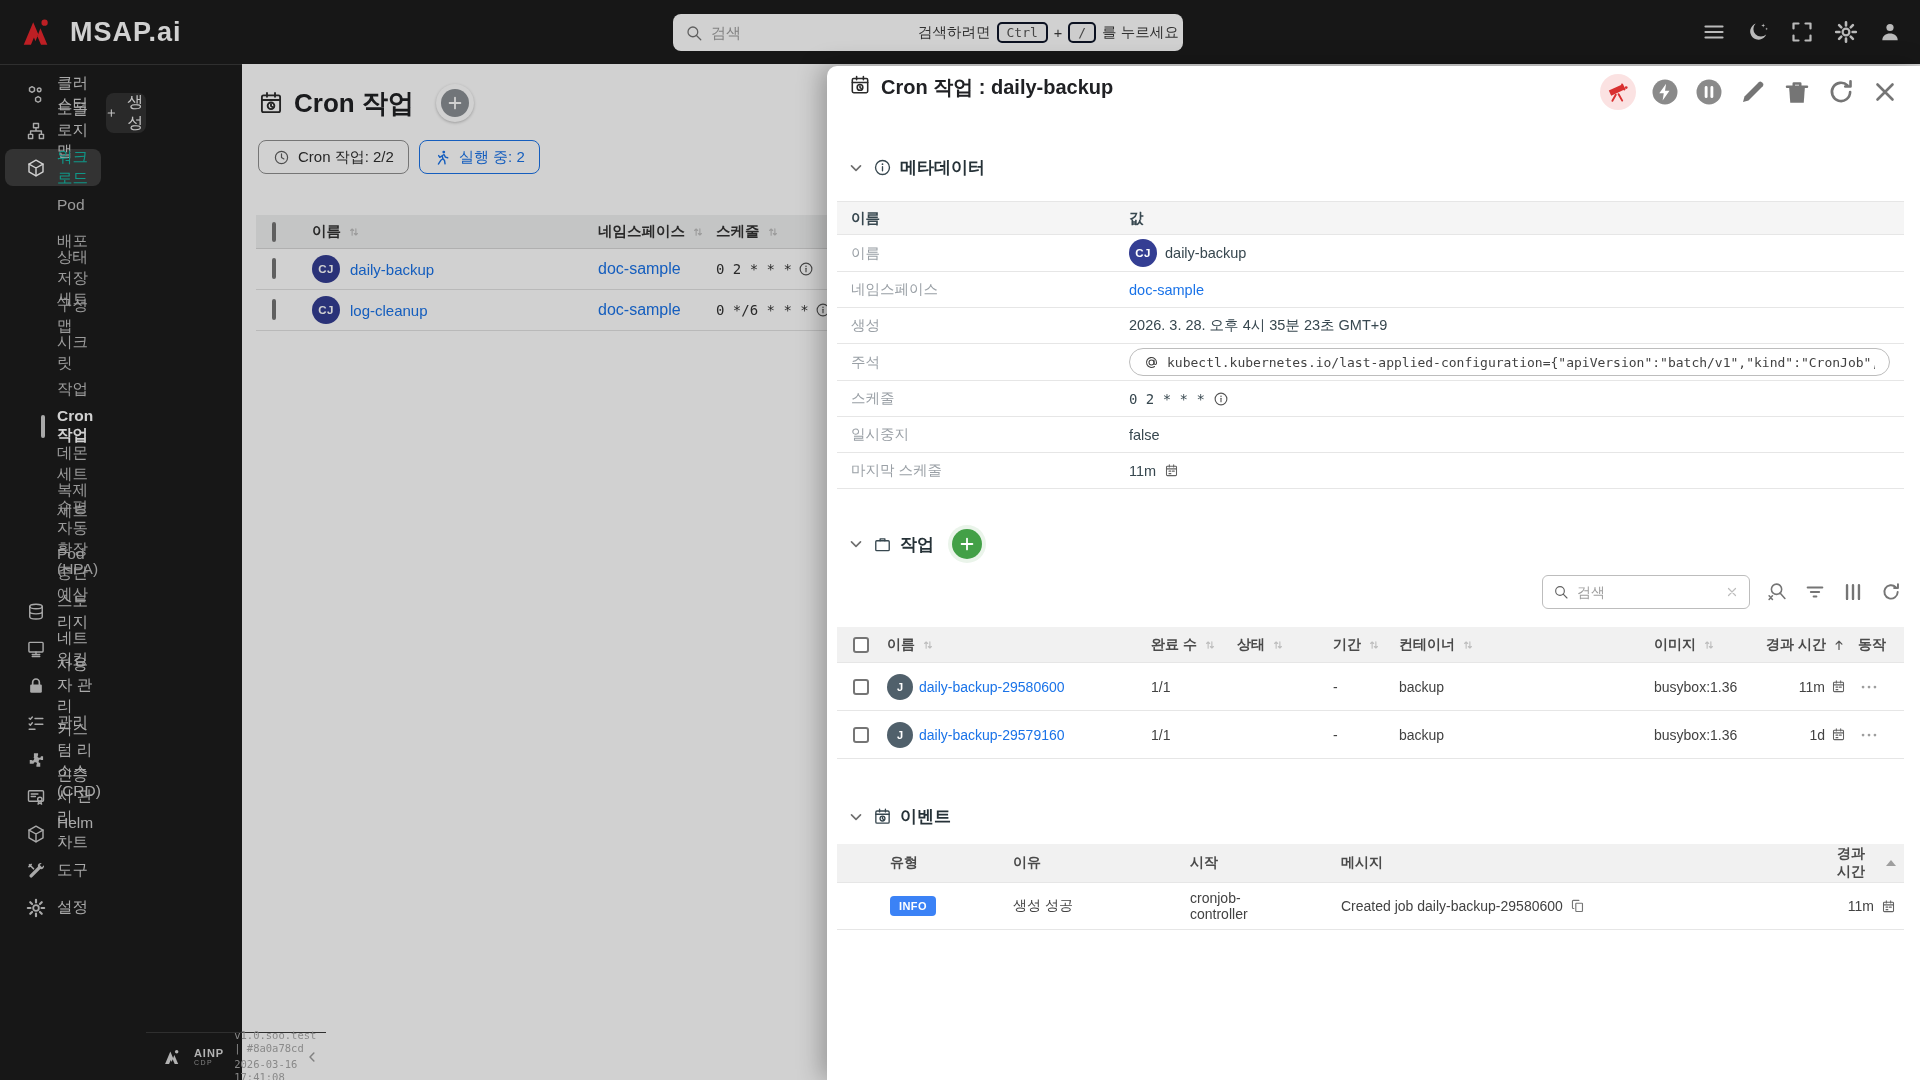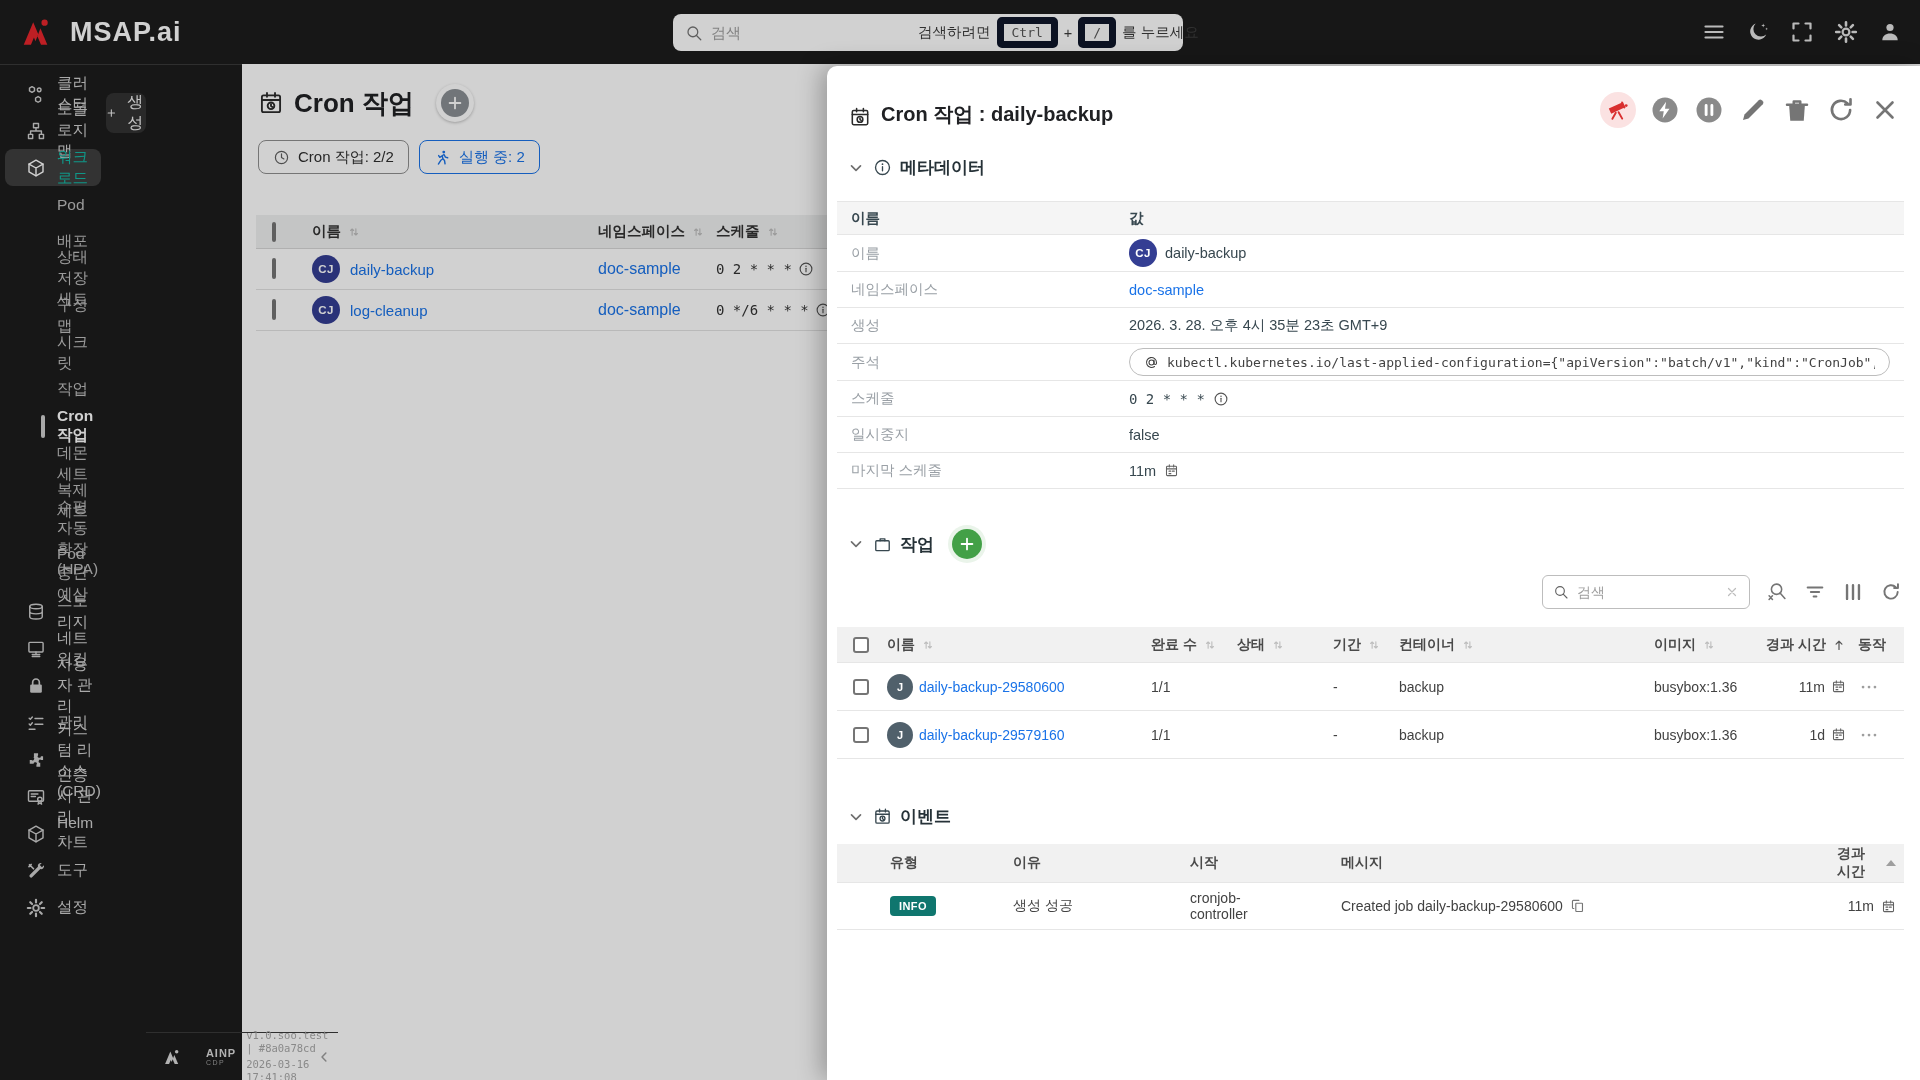--- a/index.html
+++ b/index.html
@@ -15,21 +15,21 @@
   .logo { display:flex; align-items:center; gap:10px; padding-left:16px; cursor:pointer; }
   .logo-mark { width:44px; height:36px; color:#e8262d; }
   .logo-text { color:#fff; font-size:27px; font-weight:bold; letter-spacing:1px; }
   .global-search { position:absolute; left:673px; top:14px; width:510px; height:37px; background:#fff;
     border-radius:8px; display:flex; align-items:center; padding:0 12px; gap:8px; }
   .global-search .sic { width:18px; height:18px; color:#757575; flex:none; }
   .global-search input { border:none; outline:none; flex:1; font-size:15px; color:#333; background:transparent; font-family:inherit; }
   .global-search input::placeholder { color:#9e9e9e; }
   .search-hint { display:flex; align-items:center; gap:6px; font-size:14.5px; color:#3c3c3c; white-space:nowrap; }
   .search-hint kbd { font-family:"DejaVu Sans Mono", monospace; font-size:13px; color:#555;
-    border:7px solid #0f172a; border-radius:5px; background:#fafafa; padding:1px 8px; }
+    border:2px solid #0f172a; border-radius:5px; background:#fafafa; padding:1px 8px; }
   .topbar-actions { position:absolute; right:18px; top:0; height:64px; display:flex; align-items:center; gap:20px; }
   .tb-btn { width:24px; height:24px; color:#e3e3e3; background:none; border:none; cursor:pointer; padding:0; }
 
   
   .sidebar { position:absolute; top:64px; left:0; width:242px; bottom:0; background:#1d1d1d;
     border-top:1px solid #3a3a3a; z-index:10; display:flex; flex-direction:row; }
   .sn-list { padding-top:10px; }
   .sn-item { height:37px; display:flex; align-items:center; gap:11px; padding-left:21px;
     color:#cfcfcf; font-size:15.5px; cursor:pointer; margin:0 5px; border-radius:8px; }
   .sn-item .sn-ic { width:20px; height:20px; color:#cfcfcf; flex:none; }
@@ -39,21 +39,21 @@
   .sn-item.sub.current { color:#fff; font-weight:bold; }
   .sn-item.sub.current::before { content:""; position:absolute; left:36px; top:7px; width:4px; height:23px;
     background:#cfcfcf; border-radius:2px; }
   .create-btn { margin:28px auto 0; width:86px; height:40px; background:#333; border:none; border-radius:8px;
     color:#efefef; font-size:16px; display:flex; align-items:center; justify-content:center; gap:8px; cursor:pointer;
     font-family:inherit; }
   .create-btn .sn-ic { width:16px; height:16px; color:#efefef; }
   .side-footer { margin-top:auto; border-top:1px solid #3a3a3a; height:48px; display:flex; align-items:center;
     padding:0 10px 0 14px; gap:8px; position:relative; }
   .sf-mark { width:26px; height:20px; color:#d9d9d9; flex:none; }
-  .sf-brand { display:flex; flex-direction:column; line-height:1; margin-right:2px;margin-left:12px; }
+  .sf-brand { display:flex; flex-direction:column; line-height:1; margin-right:2px; }
   .sf-brand .b1 { color:#d9d9d9; font-size:11px; font-weight:bold; letter-spacing:1px; }
   .sf-brand .b2 { color:#9e9e9e; font-size:7px; letter-spacing:1.5px; }
   .sf-text { display:flex; flex-direction:column; gap:2px; font-family:"DejaVu Sans Mono", monospace;
     font-size:10.5px; color:#a8a8a8; line-height:1.25; }
   .sf-collapse { position:absolute; right:6px; width:16px; height:16px; color:#9e9e9e; cursor:pointer; }
 
   
   .main { position:absolute; top:64px; left:242px; right:0; bottom:0; background:#fff; overflow:hidden; }
   .page-head { display:flex; align-items:center; gap:10px; padding:20px 0 0 16px; }
   .page-head .ph-ic { width:26px; height:26px; color:#2b2b2b; }
@@ -81,21 +81,21 @@
   .name-cell { display:flex; align-items:center; gap:10px; font-size:15px; }
   a.lnk { color:#1a73e8; text-decoration:none; cursor:pointer; }
   .mono { font-family:"DejaVu Sans Mono", monospace; }
   .sched { display:flex; align-items:center; gap:6px; font-size:14px; color:#333; }
   .info-ic { width:16px; height:16px; color:#555; flex:none; }
 
   
   .backdrop { position:absolute; inset:0; background:rgba(0,0,0,.18); z-index:40; }
   .drawer { position:absolute; top:66px; left:827px; right:0; bottom:0; background:#fff; z-index:50;
     border-top-left-radius:10px; box-shadow:-6px 0 24px rgba(0,0,0,.28); overflow:hidden; }
-  .dr-head { height:62px; display:flex; align-items:flex-end; padding:8px 20px 0 22px; gap:10px; }
+  .dr-head { height:62px; display:flex; align-items:flex-start; padding:8px 20px 0 22px; gap:10px; }
   .dr-head .dh-ic { width:22px; height:22px; color:#2b2b2b; flex:none; }
   .dr-head h2 { font-size:20px; color:#202124; font-weight:bold; flex:1; white-space:nowrap; }
   .dr-actions { display:flex; align-items:center; gap:14px; }
   .dr-btn { width:30px; height:30px; border:none; background:none; padding:0; cursor:pointer; color:#757575; }
   .dr-btn.scope { width:36px; height:36px; background:#fbe2e2; border-radius:50%; color:#d93030; padding:6px; }
   .dr-btn.circle { color:#8a8a8a; }
 
   .sec-head { display:flex; align-items:center; gap:8px; padding-left:20px; }
   .sec-head .chev { width:18px; height:18px; color:#6f6f6f; cursor:pointer; }
   .sec-head .shic { width:19px; height:19px; color:#37474f; }
@@ -140,21 +140,21 @@
   .cal-ic { width:15px; height:15px; color:#616161; flex:none; }
   .dots-btn { width:22px; height:22px; color:#9e9e9e; background:none; border:none; cursor:pointer; padding:0; }
   .arrow-up { width:14px; height:14px; color:#555; }
 
   .ev-sec { margin-top:46px; }
   .etbl { margin:16px 16px 0 10px; }
   .erow { display:grid; grid-template-columns:123px 177px 151px 1fr 120px; align-items:center; min-height:47px;
     border-bottom:1px solid #e6e6e6; font-size:14px; color:#424242; }
   .erow.head { background:#f1f1f1; min-height:39px; font-weight:bold; color:#4a4a4a; }
   .erow > div { padding:0 8px 0 16px; display:flex; align-items:center; gap:7px; overflow:hidden;margin-left:37px; }
-  .info-badge { background:#0f766e; color:#fff; font-size:11px; font-weight:bold; border-radius:4px; padding:4px 9px;
+  .info-badge { background:#3b82f6; color:#fff; font-size:11px; font-weight:bold; border-radius:4px; padding:4px 9px;
     letter-spacing:.4px; }
   .copy-ic { width:16px; height:16px; color:#757575; cursor:pointer; flex:none; }
   .tri-up { width:0; height:0; border-left:5px solid transparent; border-right:5px solid transparent;
     border-bottom:6px solid #9e9e9e; }
 </style>
 </head>
 <body>
 
 <div class="app">
 

